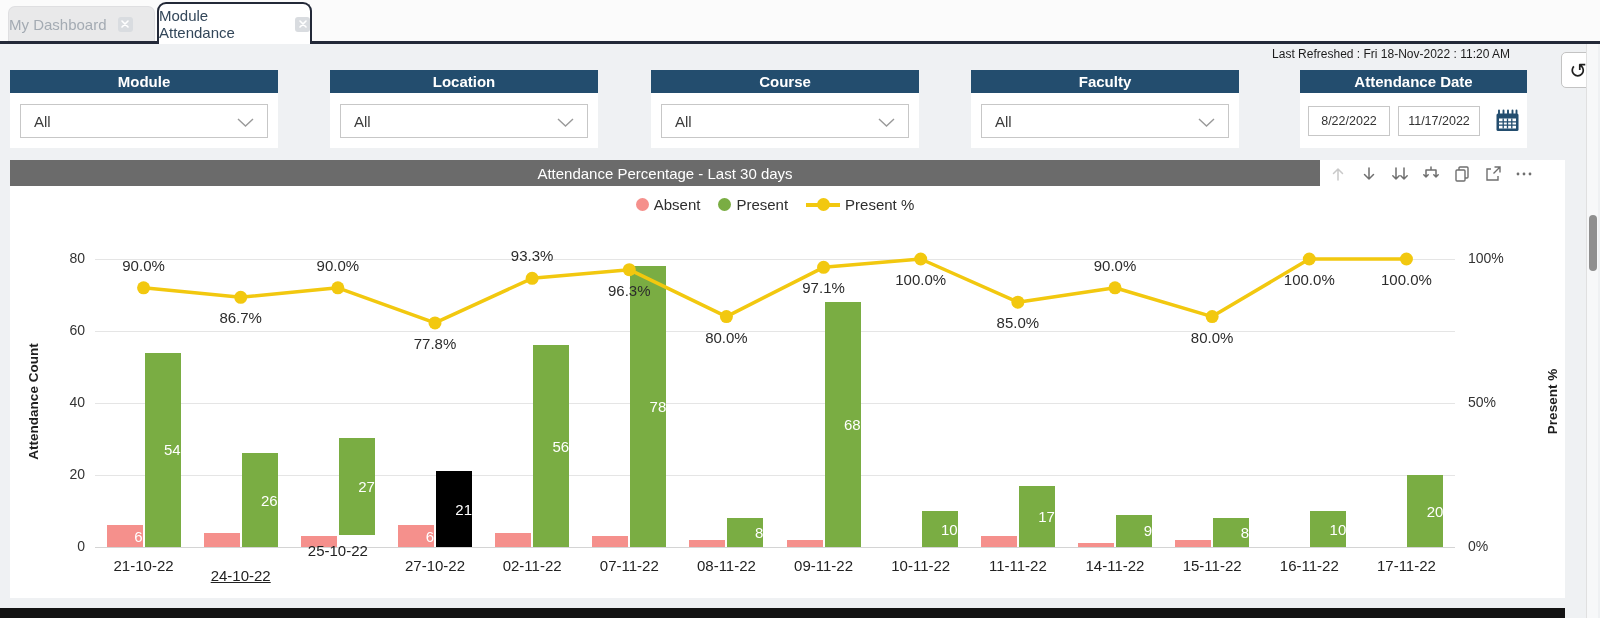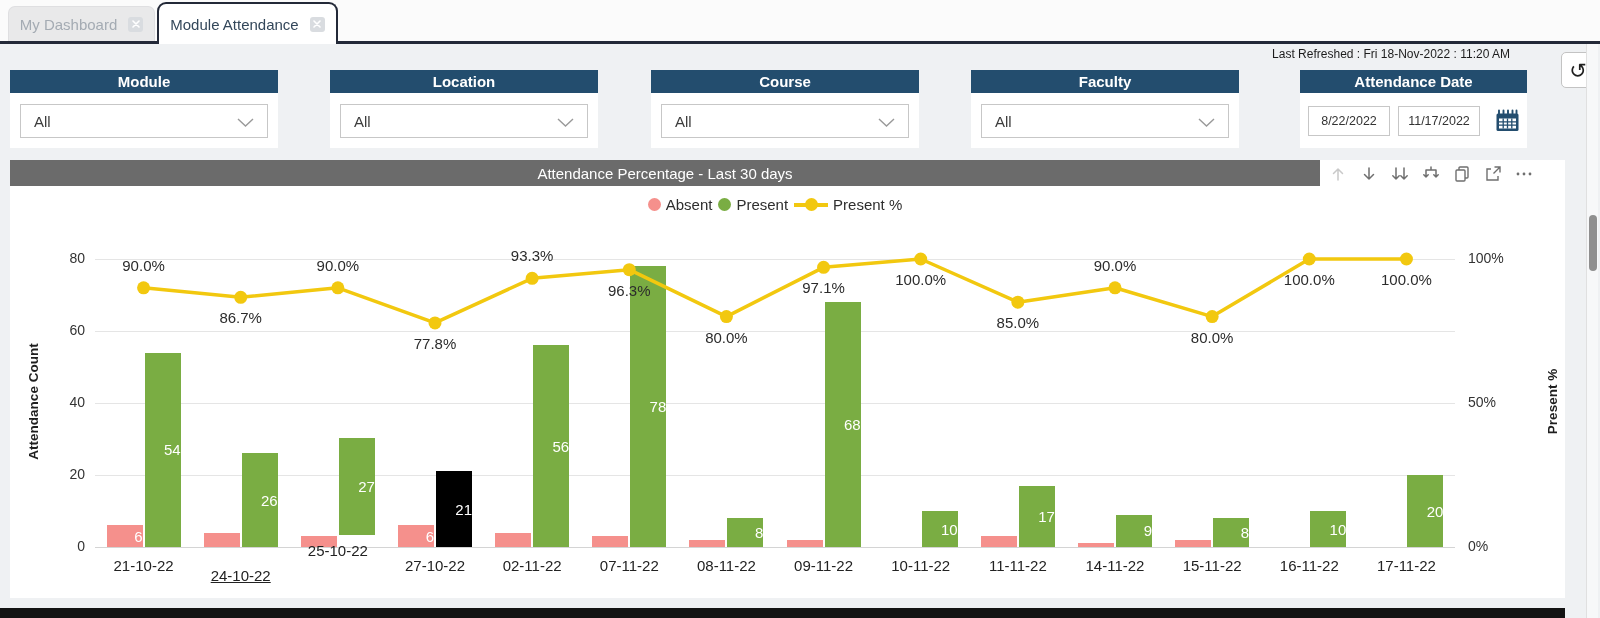--- a/index.html
+++ b/index.html
@@ -2,23 +2,23 @@
 <html><head>
 <meta charset="utf-8">
 <style>
   * { margin:0; padding:0; box-sizing:border-box; }
   html,body { width:1600px; height:618px; overflow:hidden; }
   body { font-family:"Liberation Sans", sans-serif; background:#ffffff; }
   .stage { position:relative; width:1600px; height:618px; background:#fbfbfb; }
   .content-bg { position:absolute; left:0; top:44px; width:1600px; height:574px; background:#EFF1F3; }
 
   
-  .tab { position:absolute; display:flex; align-items:center; justify-content:center; gap:11px; font-size:15px; cursor:pointer; }
+  .tab { position:absolute; display:flex; align-items:center; justify-content:flex-start; gap:11px; font-size:15px; cursor:pointer; }
   .tab-inactive { left:8px; top:6px; width:147px; height:35px; background:#e9e9ea; border:1px solid #dfdfe1; border-bottom:none; border-radius:7px 7px 0 0; color:#a4abb3; z-index:2; }
-  .tab-active { left:157px; top:2px; width:181px; height:42px; background:#fff; border:2.5px solid #232938; border-bottom:none; border-radius:9px 9px 0 0; color:#33475a; z-index:4; }
+  .tab-active { left:157px; top:2px; width:155px; height:42px; background:#fff; border:2.5px solid #232938; border-bottom:none; border-radius:9px 9px 0 0; color:#33475a; z-index:4; }
   .tab-underline { position:absolute; left:0; top:41px; width:1600px; height:3px; background:#232938; z-index:3; }
   .tab-close { width:15px; height:15px; border-radius:3px; background:#d9dce0; color:#fff; display:flex; align-items:center; justify-content:center; }
   .tab-close svg { display:block; }
 
   
   .last-refreshed { position:absolute; top:47px; right:90px; font-size:12px; color:#1c1c1c; z-index:2; }
   .refresh-btn { position:absolute; left:1561px; top:52px; width:34px; height:36px; background:#fff; border:1px solid #c3c3c3; border-radius:5px; display:flex; align-items:center; justify-content:center; z-index:2; cursor:pointer; font-size:21px; color:#1f1f1f; line-height:1; }
 
   
   .filter-card { position:absolute; top:70px; width:268px; height:78px; background:#fff; z-index:2; }
@@ -30,21 +30,21 @@
   .date-body { position:relative; height:55px; display:flex; align-items:center; padding-left:8px; gap:8px;border-radius:18px; }
   .date-input { width:82px; height:30px; border:1px solid #c7c7c7; font-size:12.5px; color:#333; text-align:center; font-family:inherit; background:#fff; }
   .calendar-btn { margin-left:6px; cursor:pointer; display:flex; }
 
   
   .chart-card { position:absolute; left:10px; top:160px; width:1555px; height:438px; background:#fff; z-index:2; }
   .chart-titlebar { position:absolute; left:0; top:0; width:1310px; height:26px; background:#6B6B6B; color:#fff; font-size:15px; display:flex; align-items:center; justify-content:center; }
   .chart-toolbar { position:absolute; left:1316px; top:3px; display:flex; gap:8px; align-items:center; }
   .tool-icon { width:23px; height:22px; display:flex; align-items:center; justify-content:center; cursor:pointer; }
 
-  .legend { position:absolute; left:85px; top:36px; width:1360px; display:flex; justify-content:center; align-items:center; gap:6px; font-size:15px; color:#2e2e2e; }
+  .legend { position:absolute; left:85px; top:36px; width:1360px; display:flex; justify-content:center; align-items:center; gap:18px; font-size:15px; color:#2e2e2e; }
   .legend-item { display:flex; align-items:center; gap:5px; }
   .legend-dot { width:13px; height:13px; border-radius:50%; }
   .legend-line { position:relative; width:34px; height:13px; }
   .legend-line .lbar { position:absolute; left:0; top:5px; width:34px; height:3.5px; }
   .legend-line .ldot { position:absolute; left:10.5px; top:0; width:13px; height:13px; border-radius:50%; }
 
   .gridline { position:absolute; height:1px; background:#e5e5e5; }
   .gridline.zero { background:#d4d4d4; }
   .ytick { position:absolute; width:48px; text-align:right; font-size:14px; color:#333; }
   .ytick-r { position:absolute; text-align:left; font-size:14px; color:#333; }

